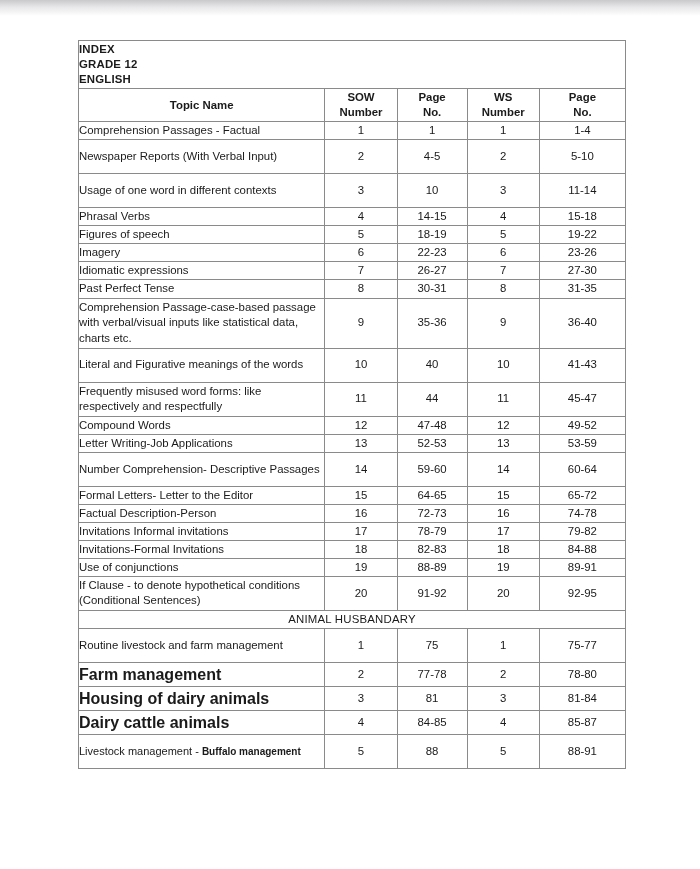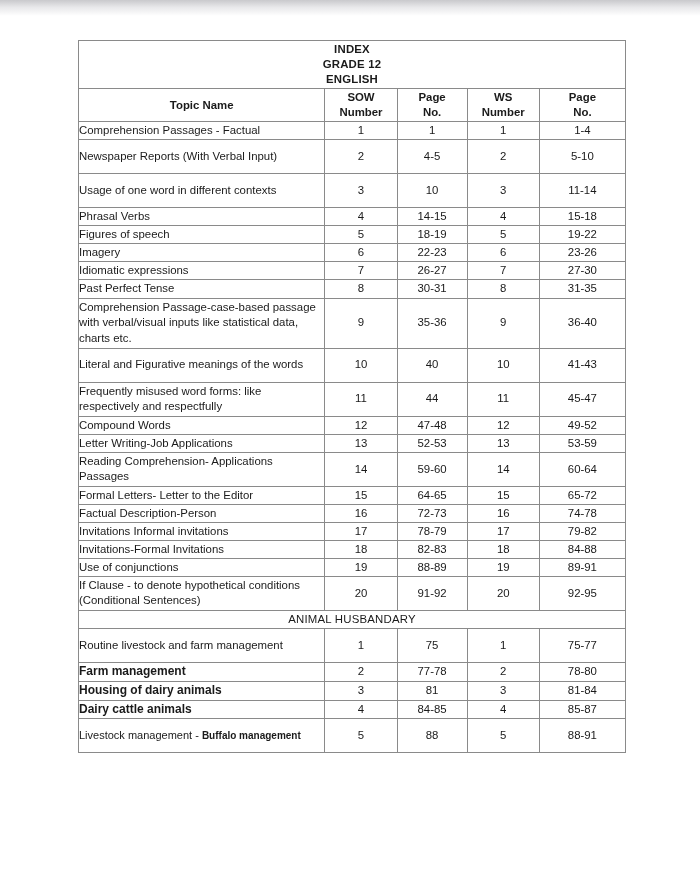--- a/index.html
+++ b/index.html
@@ -43,42 +43,42 @@
   }
   
   col.c-topic { width: 246px; }
   col.c-sow   { width: 72px; }
   col.c-pg1   { width: 70px; }
   col.c-ws    { width: 72px; }
   col.c-pg2   { width: 86px; }
 
   td.title-cell {
     background: #b1b1b3;
-    text-align: center;
+    text-align: left;
     font-weight: bold;
     font-size: 14.5px;
     line-height: 1.78;
     padding: 5px 0 6px 0;
     letter-spacing: 0.2px;
   }
   td.col-head {
     background: #b1b1b3;
     text-align: center;
     font-weight: bold;
     font-size: 12.4px;
     line-height: 1.42;
     padding: 5px 2px;
   }
   td.topic {
     text-align: left;
     padding-left: 6px;
     padding-right: 4px;
     font-size: 11.6px;
   }
-  td.topic.bold { font-weight: bold; font-size: 12px; }
+  td.topic.bold { font-weight: bold; font-size: 16px; }
   td.topic .lead { font-weight: normal; font-size: 11px; }
   td.topic .strong { font-weight: bold; font-size: 10px; }
   td.num {
     text-align: center;
     font-size: 11.6px;
   }
   td.section-banner {
     background: #b1b1b3;
     text-align: center;
     font-weight: normal;
@@ -216,21 +216,21 @@
           <td class="num">49-52</td>
         </tr>
         <tr class="r-1line">
           <td class="topic">Letter Writing-Job Applications</td>
           <td class="num">13</td>
           <td class="num">52-53</td>
           <td class="num">13</td>
           <td class="num">53-59</td>
         </tr>
         <tr class="r-2line">
-          <td class="topic">Reading Comprehension- Applications Passages</td>
+          <td class="topic">Number Comprehension- Descriptive Passages</td>
           <td class="num">14</td>
           <td class="num">59-60</td>
           <td class="num">14</td>
           <td class="num">60-64</td>
         </tr>
         <tr class="r-1line">
           <td class="topic">Formal Letters- Letter to the Editor</td>
           <td class="num">15</td>
           <td class="num">64-65</td>
           <td class="num">15</td>

